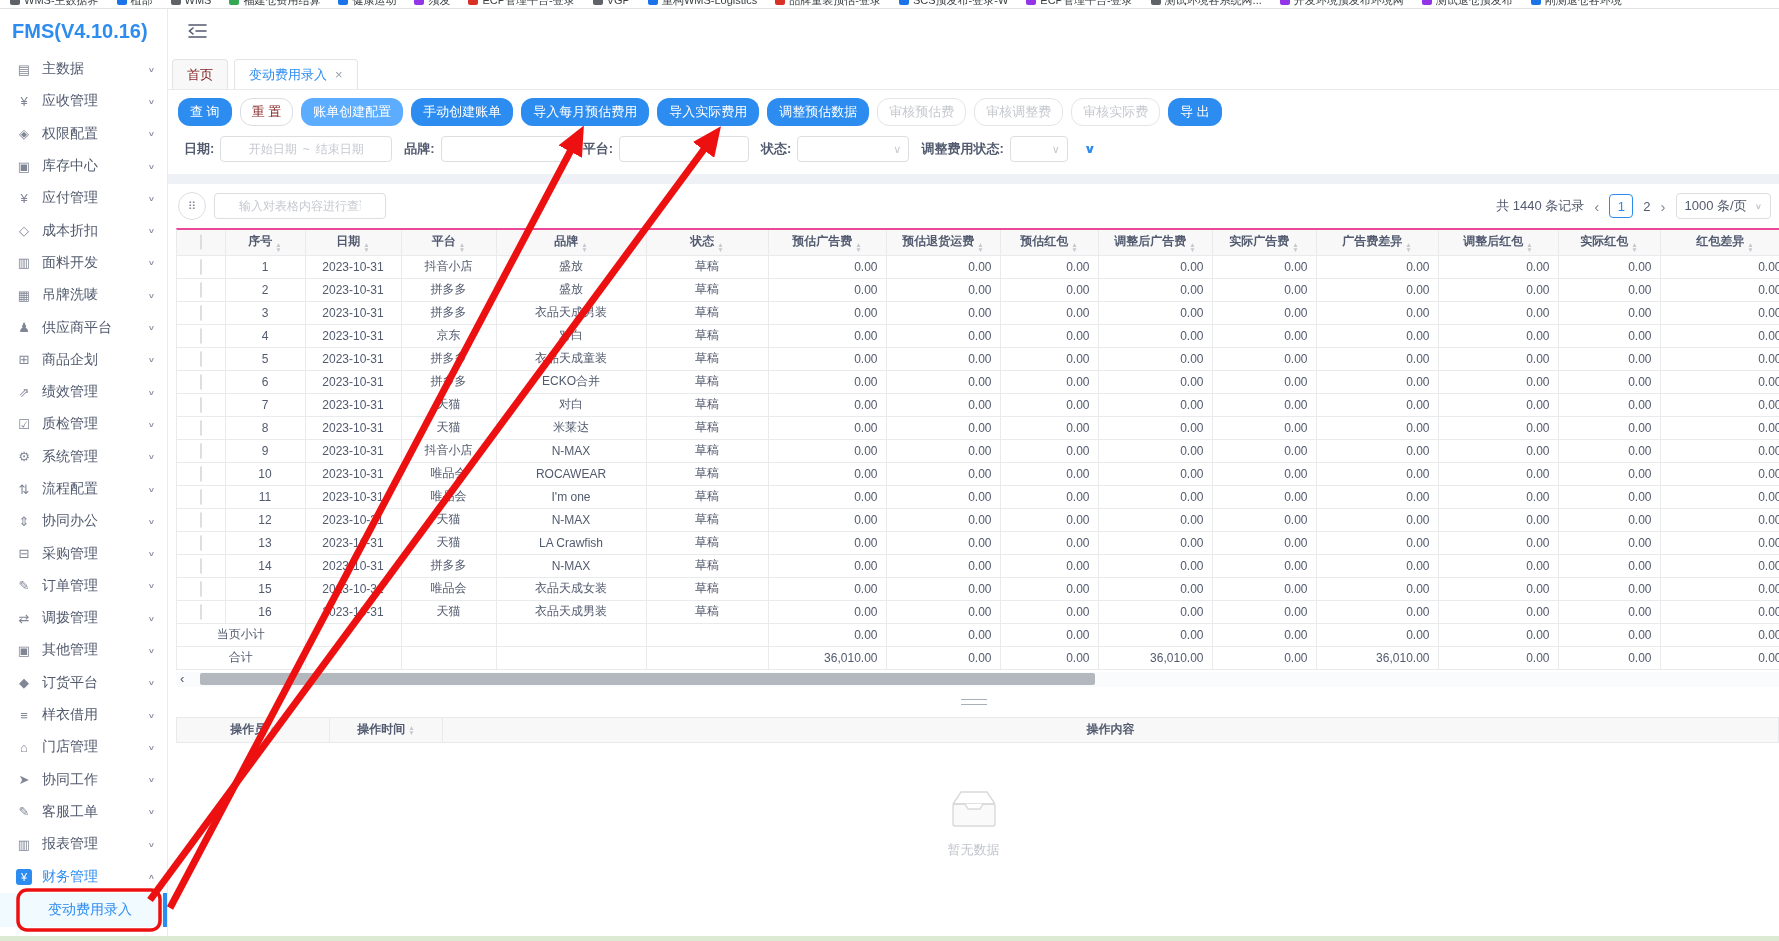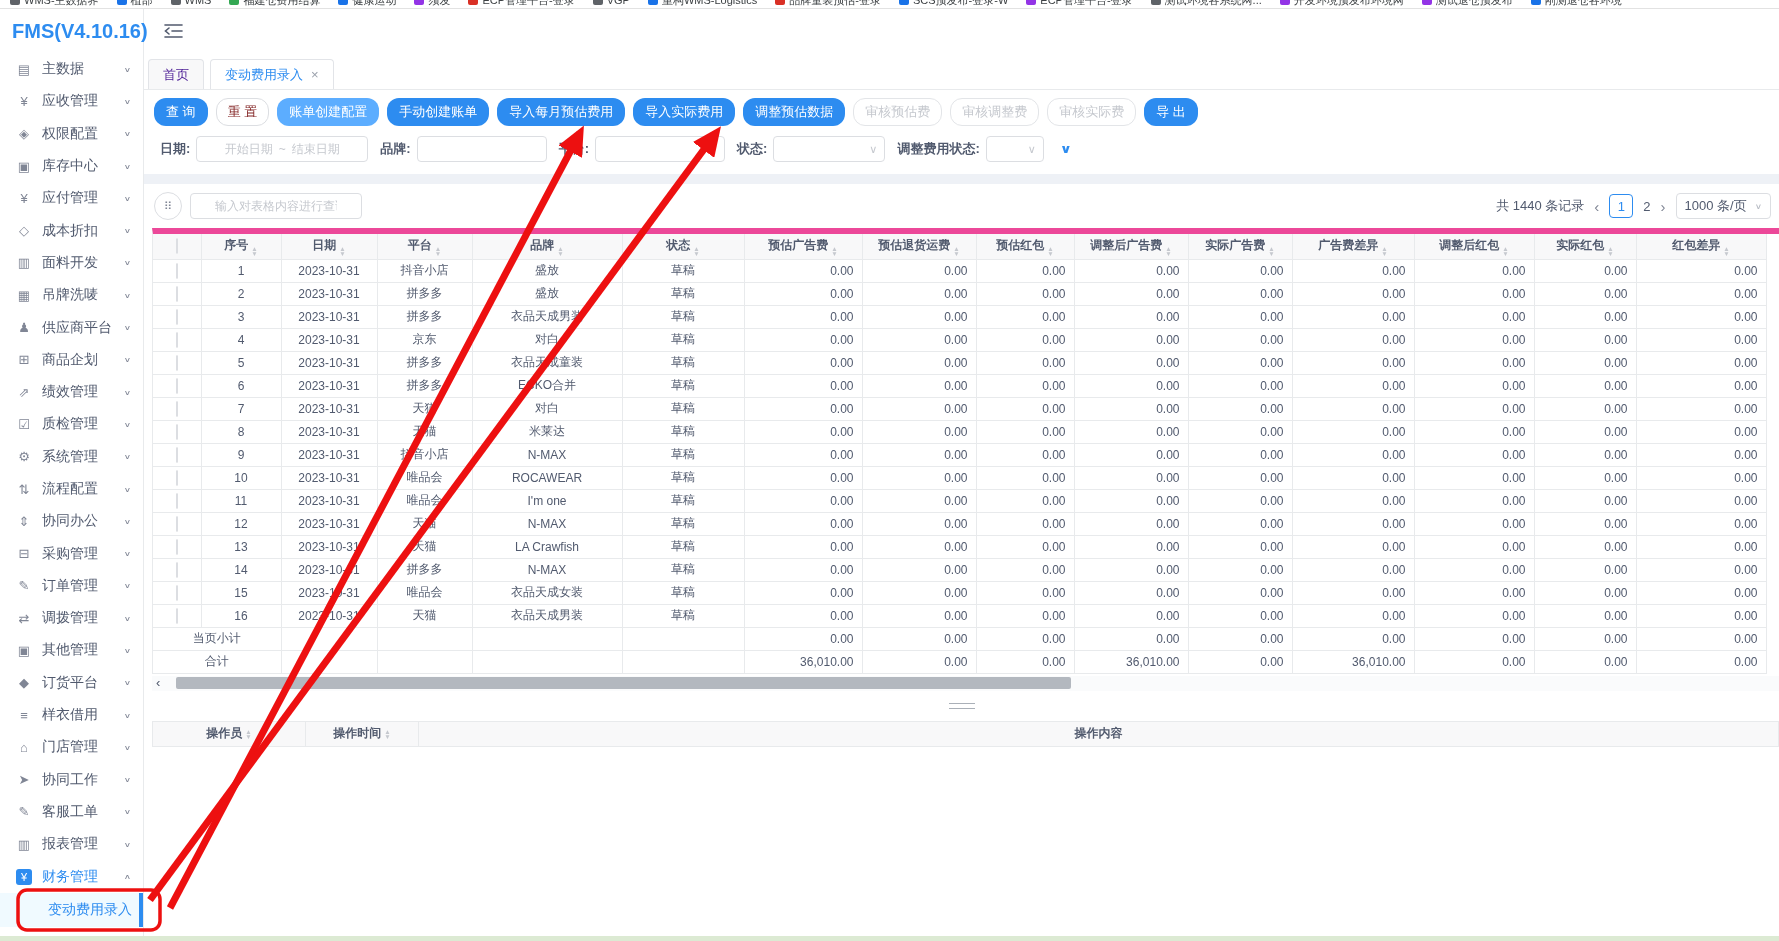--- a/index.html
+++ b/index.html
@@ -8,40 +8,40 @@
   .page { position:relative; width:1779px; height:941px; overflow:hidden; }
 
   
   .bookmarks { height:9px; background:#fff; border-bottom:1px solid #e2e2e2; overflow:hidden; position:relative; }
   .bookmarks-inner { position:absolute; top:-8px; left:10px; display:flex; gap:18px; white-space:nowrap; align-items:center; height:16px; }
   .bm-item { display:flex; gap:4px; font-size:11px; color:#3c4043; align-items:center; }
   .bm-fav { width:10px; height:10px; border-radius:2px; flex:none; }
 
   
   .layout { display:flex; height:932px; position:relative; }
-  .sidebar { width:144px; flex:none; border-right:1px solid #e8eaec; background:#fff; position:relative; z-index:2; }
+  .sidebar { width:168px; flex:none; border-right:1px solid #e8eaec; background:#fff; position:relative; z-index:2; }
   .logo { height:44px; line-height:44px; color:#2d8cf0; font-weight:bold; font-size:20px; padding-left:12px; white-space:nowrap; }
   .menu-item { height:32.3px; display:flex; align-items:center; padding:0 12px 0 14px; font-size:14px; color:#515a6e; cursor:pointer; }
   .mi-icon { width:20px; font-size:13px; color:#808695; margin-right:8px; text-align:center; flex:none; }
   .mi-label { flex:1; white-space:nowrap; overflow:hidden;font-family:Liberation Serif, serif; }
   .mi-caret { font-size:10px; color:#808695; transform:scaleY(.7); }
   .menu-item.active { color:#2d8cf0; }
   .menu-item.active .mi-icon { background:#2d8cf0; color:#fff; width:16px; height:16px; line-height:16px; border-radius:3px; font-size:11px; margin-left:2px; margin-right:10px; }
   .submenu-item { height:34px; background:#f0faff; color:#2d8cf0; font-size:14px; display:flex; align-items:center; padding-left:48px; position:relative; cursor:pointer; }
   .submenu-item::after { content:""; position:absolute; right:0; top:0; bottom:0; width:4px; background:#2d8cf0; }
 
   .main { flex:1; min-width:0; display:flex; flex-direction:column; background:#fff; position:relative; }
 
   .main-header { height:43px; display:flex; align-items:center; padding:0 16px 0 20px; }
   .collapse-btn { cursor:pointer; display:flex; align-items:center; }
   .menu-search { margin-left:auto; width:248px; height:28px; border:1px solid #dcdee2; border-radius:4px; padding:0 10px; font-size:13px; color:#515a6e; outline:none; }
   .menu-search::placeholder { color:#c5c8ce; }
 
   .tags-bar { height:38px; background:#fff; border-bottom:1px solid #e8eaec; display:flex; align-items:flex-end; padding-left:4px; gap:6px; }
-  .tab { height:30px; border:1px solid #e2e4e8; border-bottom:none; border-radius:4px 4px 0 0; background:#f8f8f9; padding:0 14px; font-size:13px; color:#4c1d95; display:flex; align-items:center; gap:8px; cursor:pointer; }
+  .tab { height:30px; border:1px solid #e2e4e8; border-bottom:none; border-radius:4px 4px 0 0; background:#f8f8f9; padding:0 14px; font-size:13px; color:#7f1d1d; display:flex; align-items:center; gap:8px; cursor:pointer; }
   .tab.active { background:#fff; color:#2d8cf0; }
   .tab .close { color:#9aa0ab; font-size:13px; cursor:pointer; }
 
   .toolbar { display:flex; gap:8px; padding:8px 0 6px 10px; align-items:center; flex-wrap:nowrap; }
   .btn { height:28px; border-radius:12px; font-size:13px; padding:0 11px; display:flex; align-items:center; border:1px solid transparent; cursor:pointer; white-space:nowrap; }
   .btn.primary { background:#2d8cf0; color:#fff; }
   .btn.light { background:#5cadff; color:#fff; }
   .btn.default { background:#fff; border-color:#dcdee2; color:#7f1d1d; }
   .btn.disabled { background:#fff; border-color:#e3e5e8; color:#c5c8ce; cursor:not-allowed; }
 
@@ -60,21 +60,21 @@
   .grid-btn { width:28px; height:28px; border:1px solid #dcdee2; border-radius:50%; display:flex; align-items:center; justify-content:center; color:#808695; font-size:11px; cursor:pointer; flex:none; }
   .table-search { width:172px; height:26px; border:1px solid #dcdee2; border-radius:4px; margin-left:8px; padding:0 24px; font-size:12px; color:#515a6e; outline:none; }
   .table-search::placeholder { color:#c5c8ce; }
   .pager { margin-left:auto; display:flex; align-items:center; gap:10px; font-size:13px; color:#515a6e; }
   .pg-chevron { color:#808695; font-size:15px; cursor:pointer; }
   .page-btn { min-width:24px; height:24px; border:1px solid #2d8cf0; color:#2d8cf0; border-radius:4px; display:flex; align-items:center; justify-content:center; font-size:13px; padding:0 4px; cursor:pointer; }
   .page-num { cursor:pointer; }
   .page-size { height:26px; border:1px solid #dcdee2; border-radius:4px; padding:0 8px; display:flex; align-items:center; gap:8px; font-size:13px; color:#515a6e; cursor:pointer; }
   .page-size .sel-caret { font-size:10px; color:#b5b9c2; transform:scaleY(.8); }
 
-  .table-wrap { overflow:hidden; margin-left:8px; border-top:6px solid #ec4899; border-left:1px solid #e8eaec; }
+  .table-wrap { overflow:hidden; margin-left:8px; border-top:2px solid #ec4899; border-left:1px solid #e8eaec; }
   table.grid { border-collapse:collapse; table-layout:fixed; width:1613px; font-size:12px; color:#515a6e; }
   .grid th, .grid td { border-right:1px solid #e8eaec; border-bottom:1px solid #e8eaec; height:23px; padding:0 8px; overflow:hidden; white-space:nowrap; }
   .grid th { background:#f8f8f9; font-weight:700; height:25px; text-align:center; }
   .grid td.num { text-align:right; }
   .grid td.ctr { text-align:center; }
   .cb { width:14px; height:14px; border:1px solid #dcdee2; border-radius:2px; background:#fff; margin:0 auto; cursor:pointer; }
   .caret-stack { display:inline-flex; flex-direction:column; margin-left:3px; vertical-align:-2px; }
   .caret-stack span { font-size:6.5px; line-height:5px; color:#c5c8ce; }
 
   .hscroll { position:relative; height:15px; margin:2px 0 0 8px; background:#fafbfc; }
@@ -799,20 +799,28 @@
             <span class="caret-stack">
               <span>▲</span>
               <span>▼</span>
             </span>
           </div>
           <div class="log-th c3">
             <span>操作内容</span>
           </div>
         </div>
 
+      <div class="log-empty">
+        <svg width="70" height="46" viewBox="0 0 70 46" fill="none">
+          <rect x="14" y="19" width="42" height="22" rx="2" fill="#fafafa" stroke="#d9d9d9" stroke-width="1.4"></rect>
+          <path d="M14 19 L22 7 H48 L56 19" stroke="#d9d9d9" stroke-width="1.4" fill="none"></path>
+          <path d="M14 19 h12 l3 5 h12 l3 -5 h12" stroke="#d9d9d9" stroke-width="1.4" fill="#fff"></path>
+        </svg>
+        <span>暂无数据</span>
+      </div>
 
     </div>
   </div>
 
   <div class="green-strip"></div>
 
   <svg class="overlay-svg">
     <defs>
       <marker id="ah" markerWidth="4.2" markerHeight="3.8" refX="3" refY="1.9" orient="auto">
         <polygon points="0 0, 4.2 1.9, 0 3.8" fill="#ed1010"></polygon>

